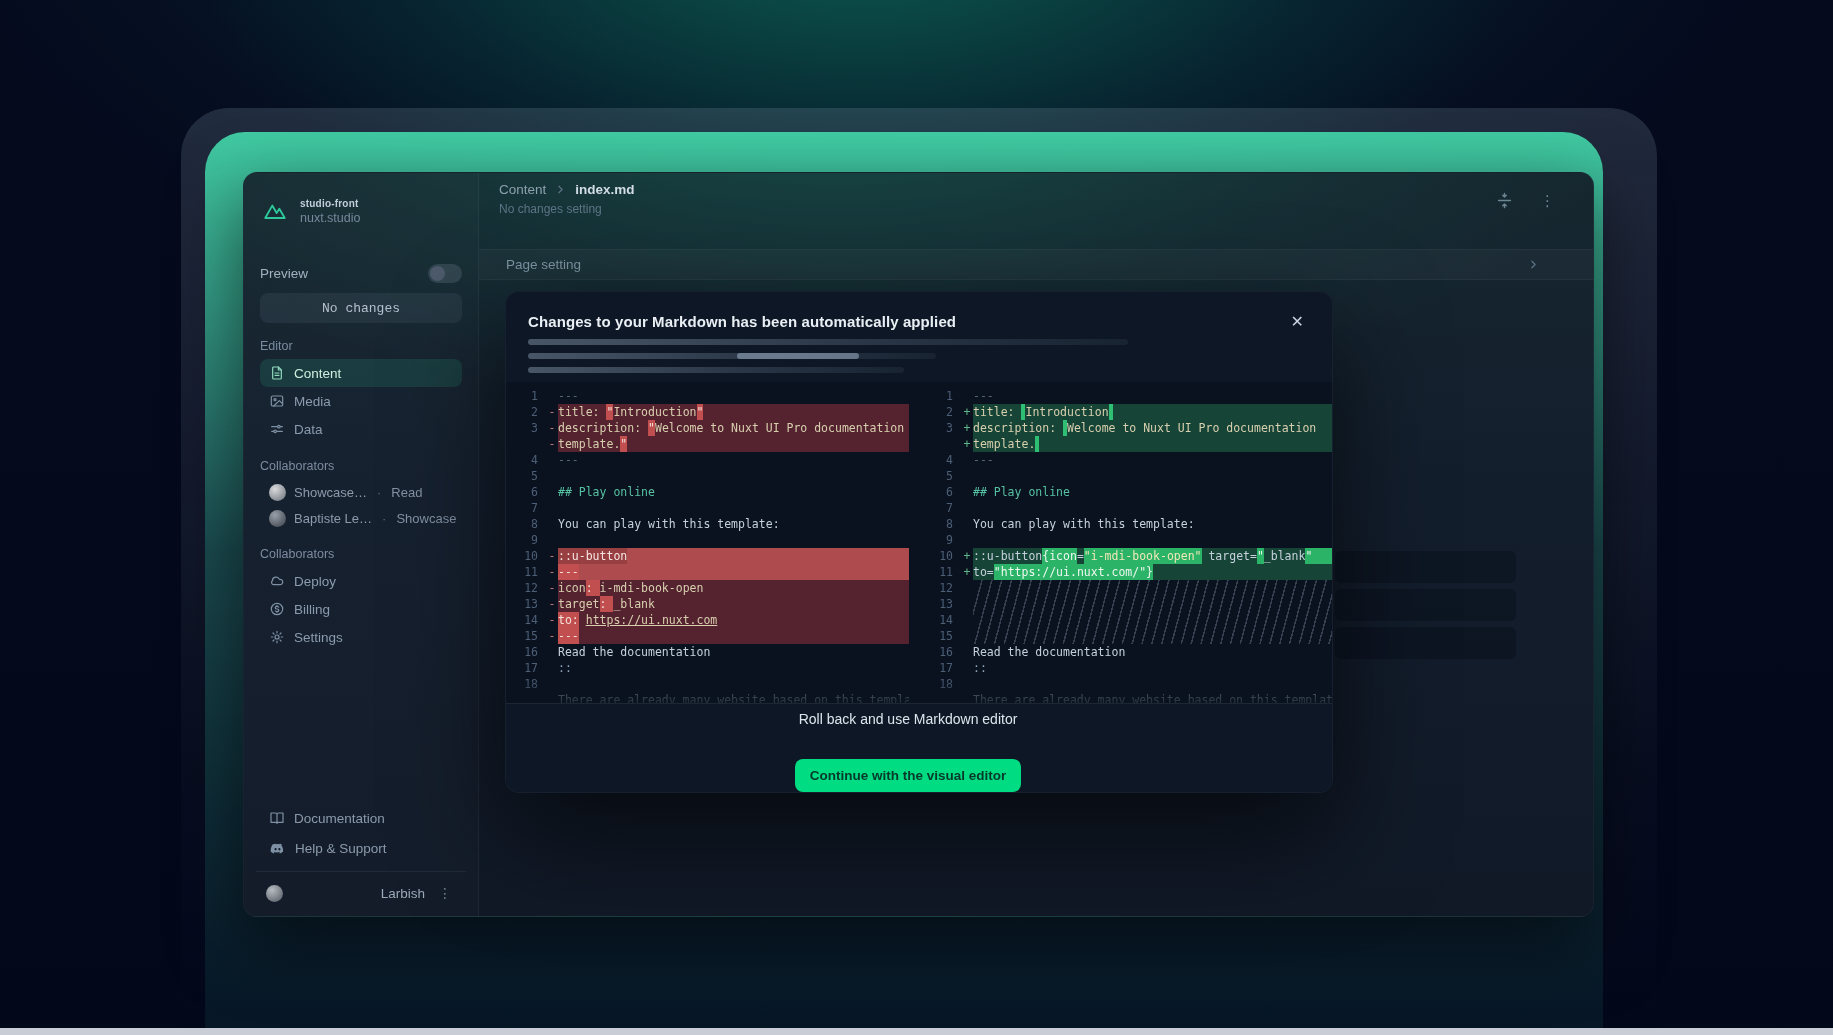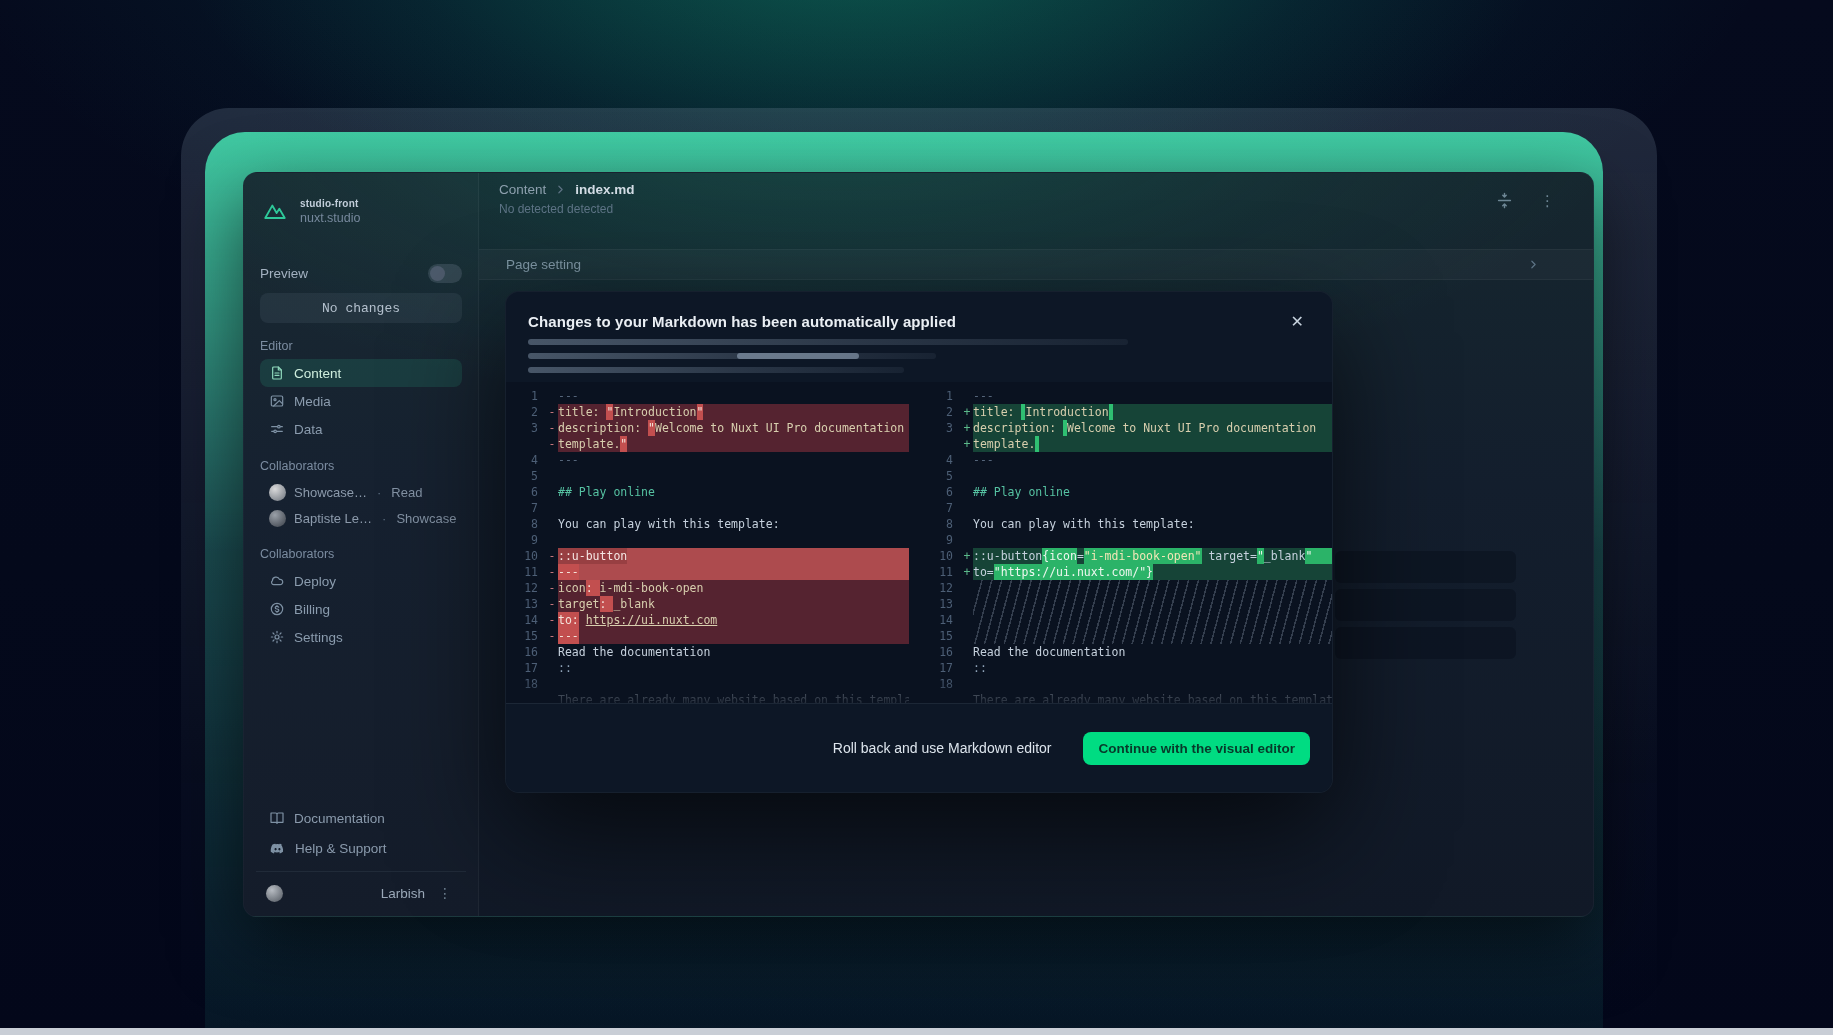--- a/index.html
+++ b/index.html
@@ -137,21 +137,21 @@
   .sg-link { color:#d8cfae; text-decoration:underline; }
   .sg-fill { flex:1; background:#2bb368; }
   .hatch-ov { position:absolute; background:repeating-linear-gradient(105deg,
       transparent 0 8px, rgba(150,165,185,0.30) 8px 9.5px); }
   .diff-fade { position:absolute; left:0; right:0; bottom:0; height:44px; pointer-events:none;
     background:linear-gradient(to bottom, rgba(10,18,32,0) 0%, rgba(10,18,32,0.88) 65%, #0a1220 100%); }
 
   
   .m-footer { position:absolute; left:0; right:0; bottom:0; height:89px;
     border-top:1px solid #1c2736; display:flex; align-items:center; justify-content:flex-end;
-    gap:32px; padding-right:22px; background:#0d1726; }
+    gap:32px; padding-right:22px; background:#0d1726;flex-direction:column; }
   .btn-secondary { background:none; border:none; color:#dde5ed; font-size:14px;
     font-family:inherit; cursor:pointer; }
   .btn-primary { border:none; border-radius:8px; padding:9px 15px; font-size:13.5px;
     font-weight:600; font-family:inherit; background:#00dc82; color:#07392a; cursor:pointer; }
 
   .bottom-strip { position:absolute; left:0; right:0; bottom:0; height:7px; background:#c9ced6; }
   svg { display:block; }
 </style>
 </head>
 <body>
@@ -290,21 +290,21 @@
     <main class="main">
       <div class="crumbs">
         <span class="crumb-a">Content</span>
         <span class="crumb-sep" id="crumb-chev">
             <svg viewBox="0 0 24 24" fill="none" stroke="currentColor" stroke-width="2.2" stroke-linecap="round" stroke-linejoin="round" width="13" height="13">
               <path d="M9 6l6 6-6 6"></path>
             </svg>
           </span>
         <span class="crumb-b">index.md</span>
       </div>
-      <div class="status">No detected detected</div>
+      <div class="status">No changes setting</div>
       <div class="top-icons">
         <span class="tic" id="collapse-slot">
             <svg viewBox="0 0 24 24" fill="none" stroke="currentColor" stroke-width="1.8" stroke-linecap="round" stroke-linejoin="round" width="19" height="19">
               <path d="M4.5 12h15M12 3v4.2M9.8 5.3 12 7.5l2.2-2.2M12 21v-4.2M9.8 18.7 12 16.5l2.2 2.2"></path>
             </svg>
           </span>
         <span class="tic" style="color:#6d8694;font-size:15px;">⋮</span>
       </div>
       <div class="ps-bar">
         <span class="lbl">Page setting</span>

